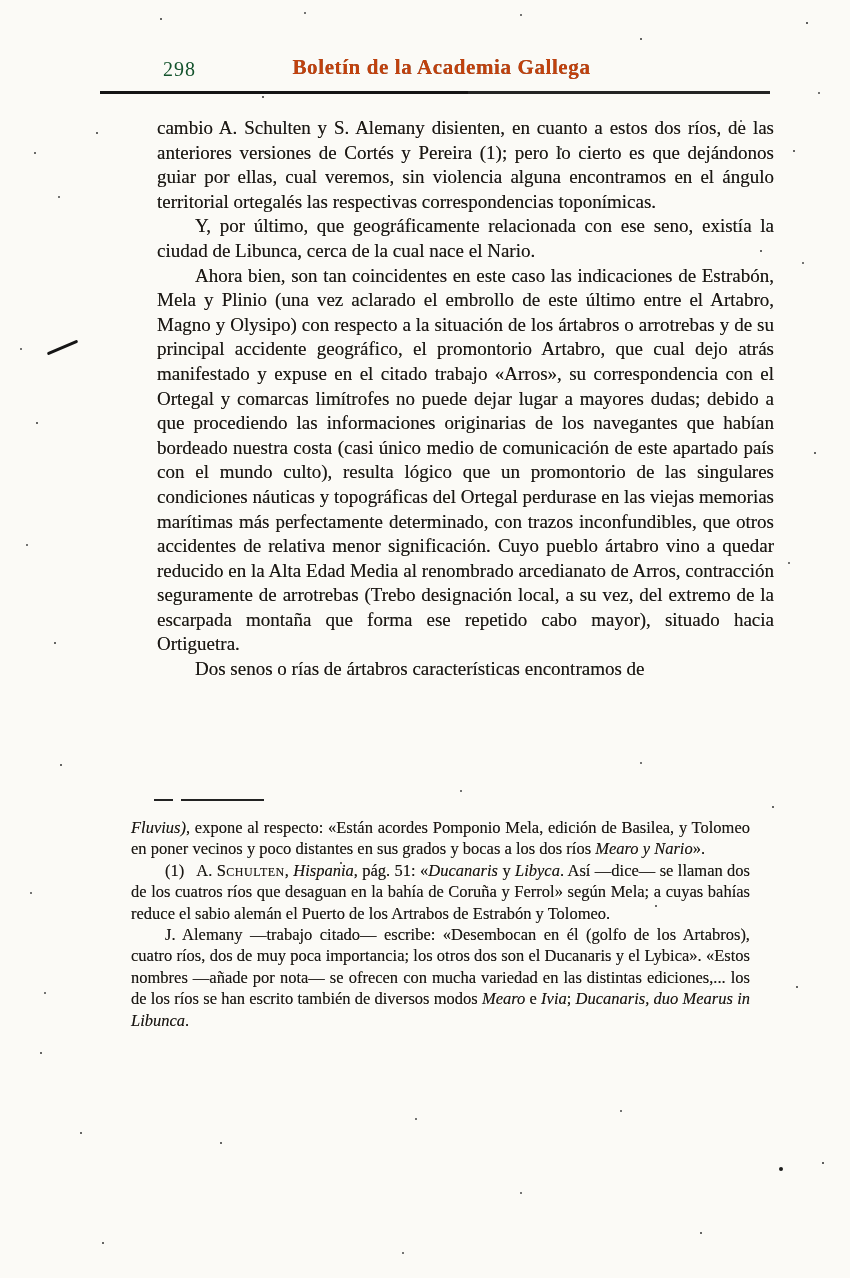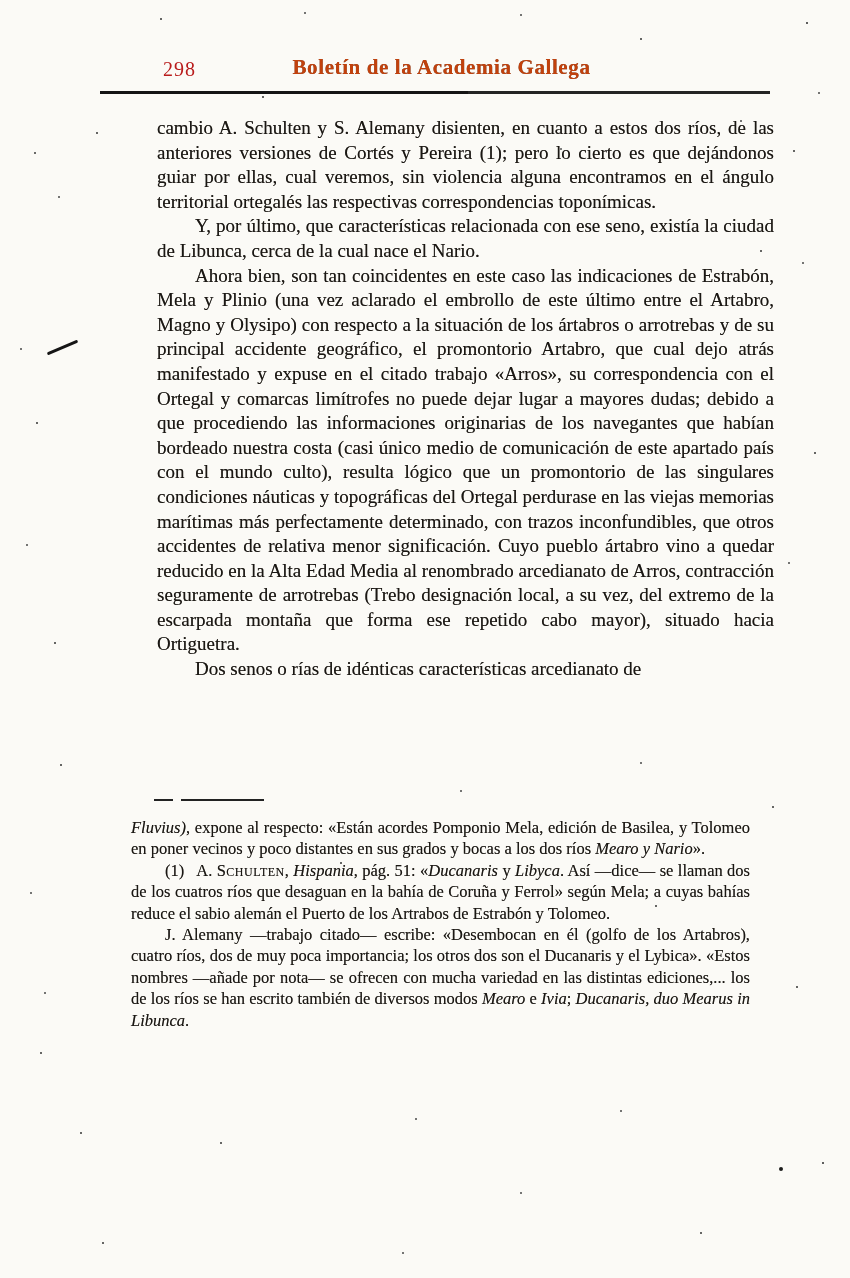--- a/index.html
+++ b/index.html
@@ -25,21 +25,21 @@
       796px 986px 0 0 #333, 44px 992px 0 0 #474747, 40px 1052px 0 0 #333,
       822px 1162px 0 0 #2a2a2a, 780px 1168px 0 1px #1c1c1c, 102px 1242px 0 0 #333,
       402px 1252px 0 0 #474747, 700px 1232px 0 0 #333, 304px 12px 0 0 #474747,
       160px 18px 0 0 #333, 740px 120px 0 0 #474747, 760px 250px 0 0 #333,
       560px 148px 0 0 #555, 460px 790px 0 0 #474747, 340px 862px 0 0 #333,
       620px 1110px 0 0 #474747, 220px 1142px 0 0 #333, 520px 1192px 0 0 #474747,
       80px 1132px 0 0 #333, 415px 1118px 0 0 #474747, 655px 905px 0 0 #333;
   }
   .pagenum{
     position:absolute;left:163px;top:58px;
-    font-size:20px;letter-spacing:1px;color:#b91c1c;
+    font-size:20px;letter-spacing:1px;color:#14532d;
   }
   .journal{
     position:absolute;left:133px;top:55px;width:617px;margin:0;
     text-align:center;font-size:21px;font-weight:bold;letter-spacing:0.6px;
     color:#c2410c;text-shadow:0 0 0.5px rgba(0,0,0,.6);
   }
   .header-rule{
     position:absolute;left:100px;top:91px;width:670px;height:3px;
     background:linear-gradient(90deg,#141414 0 55%,#242424 55% 100%);
   }
@@ -77,23 +77,23 @@
   <div class="noise"></div>
 
   <span class="pagenum">298</span>
   <h1 class="journal">Boletín de la Academia Gallega</h1>
   <div class="header-rule"></div>
 
   <div class="margin-mark"></div>
 
   <main class="bodytext">
     <p class="noindent">cambio A. Schulten y S. Alemany disienten, en cuanto a estos dos ríos, de las anteriores versiones de Cortés y Pereira (1); pero lo cierto es que dejándonos guiar por ellas, cual veremos, sin violencia alguna encontramos en el ángulo territorial ortegalés las respectivas correspondencias toponímicas.</p>
-    <p>Y, por último, que características relacionada con ese seno, existía la ciudad de Libunca, cerca de la cual nace el Nario.</p>
+    <p>Y, por último, que geográficamente relacionada con ese seno, existía la ciudad de Libunca, cerca de la cual nace el Nario.</p>
     <p>Ahora bien, son tan coincidentes en este caso las indicaciones de Estrabón, Mela y Plinio (una vez aclarado el embrollo de este último entre el Artabro, Magno y Olysipo) con respecto a la situación de los ártabros o arrotrebas y de su principal accidente geográfico, el promontorio Artabro, que cual dejo atrás manifestado y expuse en el citado trabajo «Arros», su correspondencia con el Ortegal y comarcas limítrofes no puede dejar lugar a mayores dudas; debido a que procediendo las informaciones originarias de los navegantes que habían bordeado nuestra costa (casi único medio de comunicación de este apartado país con el mundo culto), resulta lógico que un promontorio de las singulares condiciones náuticas y topográficas del Ortegal perdurase en las viejas memorias marítimas más perfectamente determinado, con trazos inconfundibles, que otros accidentes de relativa menor significación. Cuyo pueblo ártabro vino a quedar reducido en la Alta Edad Media al renombrado arcedianato de Arros, contracción seguramente de arrotrebas (Trebo designación local, a su vez, del extremo de la escarpada montaña que forma ese repetido cabo mayor), situado hacia Ortiguetra.</p>
-    <p>Dos senos o rías de idénticas características arcedianato de</p>
+    <p>Dos senos o rías de ártabros características encontramos de</p>
   </main>
 
   <div class="fnsep"></div>
 
   <section class="footnotes">
     <p class="noindent">
       <span class="i">Fluvius)</span><span>, expone al respecto: «Están acordes Pomponio Mela, edición de Basilea, y Tolomeo en poner vecinos y poco distantes en sus grados y bocas a los dos ríos </span><span class="i">Mearo y Nario</span><span>».</span>
     </p>
     <p>
       <span class="fnum">(1)</span><span>A. </span><span class="sc">Schulten</span><span>, </span><span class="i">Hispania</span><span>, pág. 51: «</span><span class="i">Ducanaris</span><span> y </span><span class="i">Libyca</span><span>. Así —dice— se llaman dos de los cuatros ríos que desaguan en la bahía de Coruña y Ferrol» según Mela; a cuyas bahías reduce el sabio alemán el Puerto de los Artrabos de Estrabón y Tolomeo.</span>

